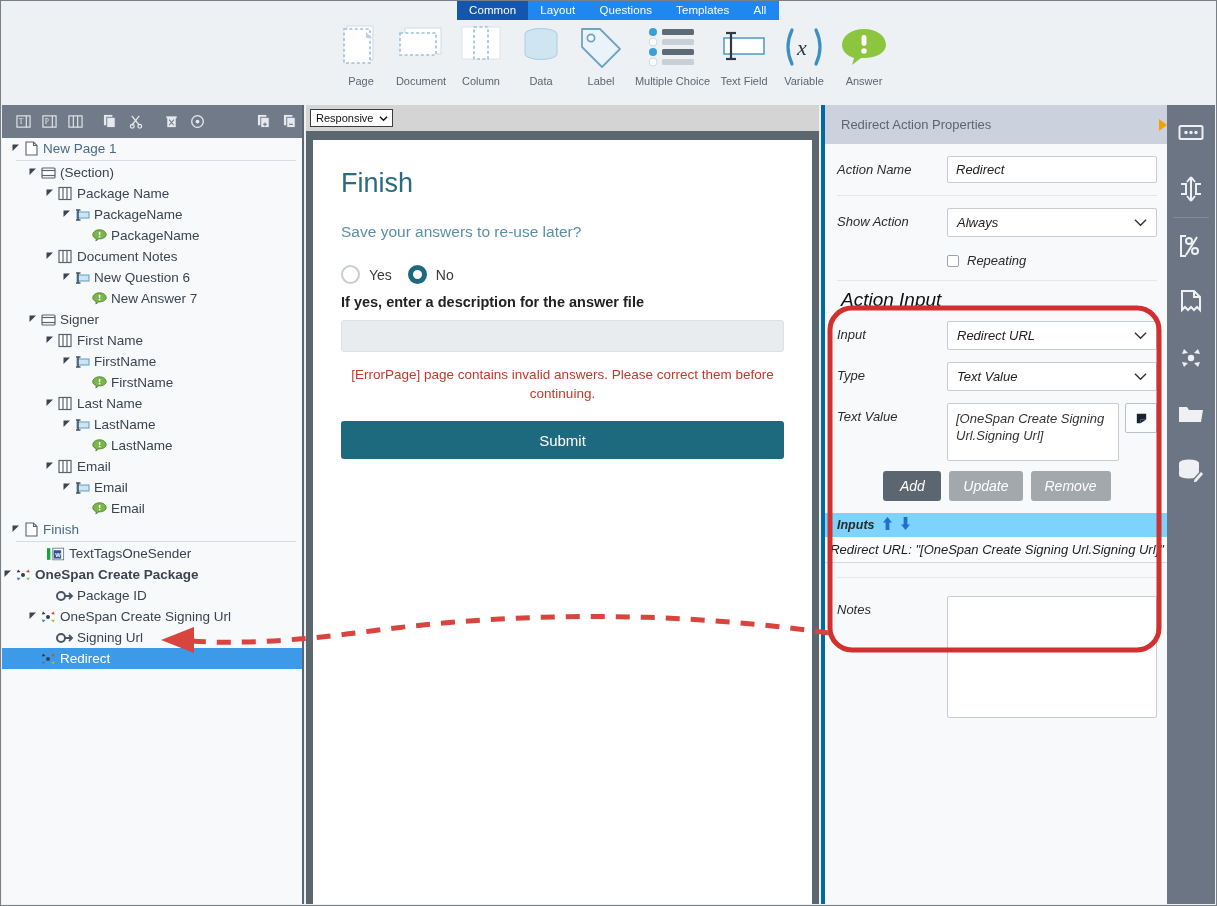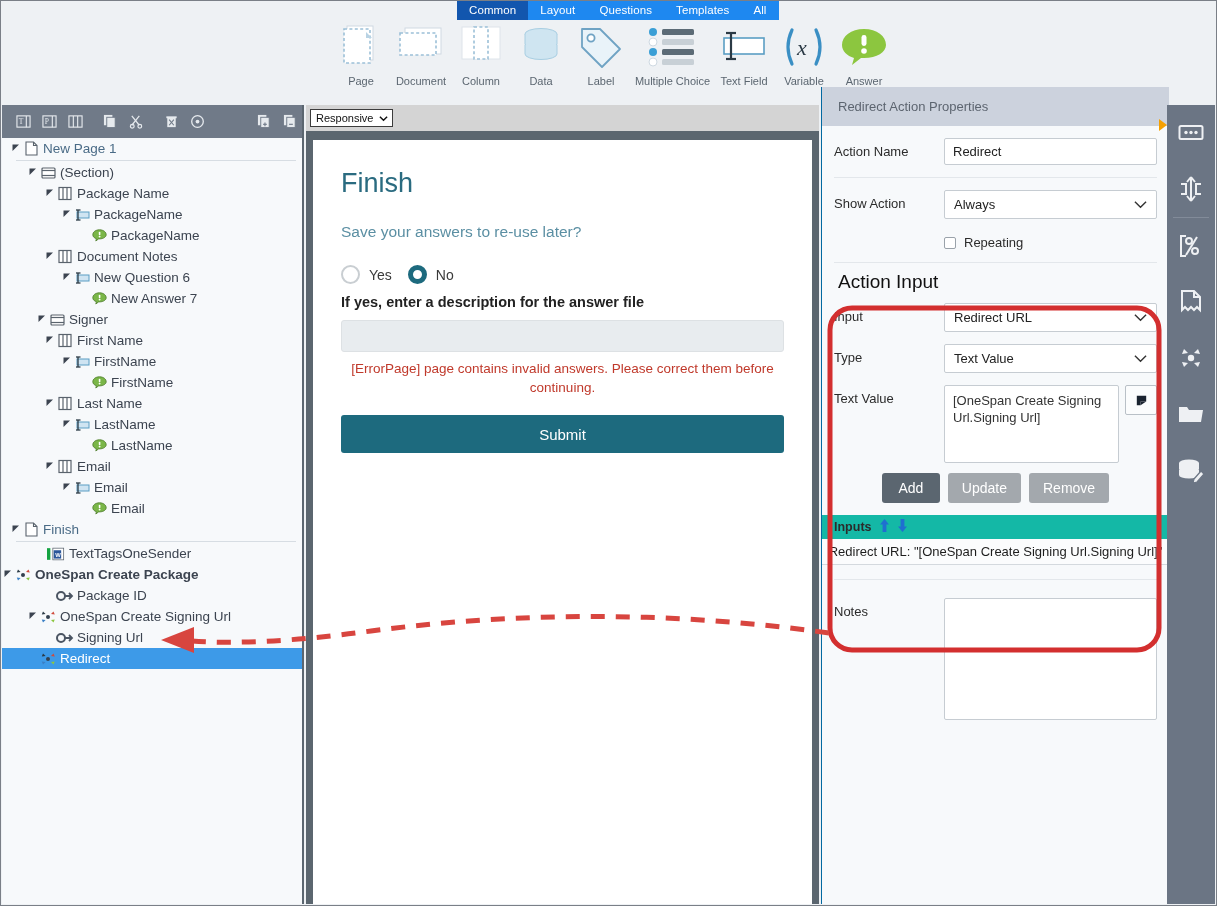--- a/index.html
+++ b/index.html
@@ -50,54 +50,54 @@
                  display:flex; align-items:center; padding:0 4px 0 5px; gap:6px; cursor:default; color:#111; }
   .form-card { position:absolute; left:7px; top:35px; right:7px; bottom:0; background:#ffffff; padding:28px 28px 0 28px; }
   .f-title { font-size:27px; color:#2a6b80; font-weight:400; margin:0 0 24px 0; }
   .f-q { font-size:15.5px; color:#5b8fa3; margin-bottom:24px; }
   .f-radios { display:flex; align-items:center; gap:0px; margin-bottom:10px; }
   .radio { width:19px; height:19px; border-radius:50%; border:2px solid #c9ced2; background:#fff; }
   .radio.on { border:5px solid #1d6a7e; background:#fff; }
   .rtext { font-size:14px; color:#3a3a3a; margin:0 16px 0 9px; }
   .f-sub { font-size:14.5px; color:#222; font-weight:bold; margin-bottom:10px; }
   .f-input { height:32px; background:#e8ecef; border:1px solid #dde1e4; border-radius:3px; }
-  .f-err { color:#c0392b; font-size:13.5px; text-align:center; line-height:19px; margin:7px 6px 0 6px; }
+  .f-err { color:#c0392b; font-size:13.5px; text-align:center; line-height:19px; margin:13px 6px 0 6px; }
   .f-submit { margin-top:18px; height:38px; background:#1d6a7e; color:#fff; border-radius:3px;
               display:flex; align-items:center; justify-content:center; font-size:15px; cursor:default; }
 
   
-  .right-panel { position:absolute; left:820px; top:86px; width:348px; bottom:1px; background:#f7f9fb;
-                 border-left:1px solid #0369a1; }
+  .right-panel { position:absolute; left:820px; top:104px; width:348px; bottom:1px; background:#f7f9fb;
+                 border-left:4px solid #0369a1; }
   .rp-header { height:39px; background:#ccd2dd; display:flex; align-items:center; padding-left:16px;
                font-size:13px; color:#5d6570; }
-  .rp-body { position:absolute; top:39px; left:0; right:0; bottom:0; overflow:hidden; }
+  .rp-body { position:absolute; top:39px; left:0; right:0; bottom:0; overflow:hidden;font-style:italic; }
   .row { display:flex; align-items:flex-start; padding:12px 12px 12px 12px; }
   .row .lbl { width:110px; font-size:13px; color:#2b2b2b; padding-top:6px; }
   .ctl { flex:1; }
   .txtbox { height:27px; border:1px solid #c6ccd2; background:#fff; border-radius:2px;
             display:flex; align-items:center; padding:0 8px; font-size:13px; color:#222; }
   .selbox { height:29px; border:1px solid #c6ccd2; background:#fff; border-radius:2px;
             display:flex; align-items:center; justify-content:space-between; padding:0 9px; font-size:13px; color:#222; }
   .chev { font-size:10px; color:#444; }
   .hr { height:1px; background:#e3e7eb; margin:0 12px; }
   .chk-row { display:flex; align-items:center; padding:4px 12px 12px 122px; }
   .chk { width:12px; height:12px; border:1px solid #9aa2aa; background:#fff; border-radius:2px; }
   .chk-lbl { font-size:13px; color:#2b2b2b; margin-left:8px; }
   .sec-title { font-size:19px; color:#111; padding:8px 0 4px 16px; }
   .ta-wrap { display:flex; gap:6px; align-items:flex-start; }
-  .textarea { flex:1; height:78px; border:1px solid #c6ccd2; background:#fff; border-radius:2px;
+  .textarea { flex:1; height:58px; border:1px solid #c6ccd2; background:#fff; border-radius:2px;
               padding:6px 8px; font-size:13px; color:#333; line-height:17px; position:relative; }
   .flagbtn { width:32px; height:30px; border:1px solid #b9c0c7; background:#fbfcfd; border-radius:2px;
              display:flex; align-items:center; justify-content:center; cursor:default; }
   .btn-row { display:flex; gap:8px; justify-content:center; padding:6px 12px 12px 12px; }
   .btn { height:30px; min-width:58px; border-radius:3px; color:#fff; font-size:14px;
          display:flex; align-items:center; justify-content:center; padding:0 14px; cursor:default; }
   .btn.primary { background:#5b6670; }
   .btn.muted { background:#a3a8ad; }
-  .inputs-head { background:#14b8a6; height:24px; display:flex; align-items:center; padding:0 12px; gap:7px;
+  .inputs-head { background:#7dd3fc; height:24px; display:flex; align-items:center; padding:0 12px; gap:7px;
                  font-size:12.5px; font-weight:bold; color:#2b2b2b; }
   .inputs-row { height:26px; display:flex; align-items:center; justify-content:center;
                 border-bottom:1px solid #d4d9de; font-size:13px; color:#1d1d1d; background:#fbfcfd; }
   .notes-ta { height:122px; border:1px solid #c6ccd2; background:#fff; border-radius:2px; position:relative; }
 
   
   .rail { position:absolute; right:1px; top:104px; width:48px; bottom:1px; background:#6b7584; }
   .rail-item { height:56px; display:flex; align-items:center; justify-content:center; cursor:default; }
   .rail-sep { height:1px; background:#828b99; margin:0 6px; }
   .rail-caret { position:absolute; left:-8px; top:14px; width:0; height:0;
@@ -391,21 +391,21 @@
           <span class="tarrow empty">&nbsp;</span>
           <span class="ticon">
             <svg width="15" height="13" viewBox="0 0 15 13">
               <path d="M7.5 0.8 C3.6 0.8 0.8 3 0.8 5.8 C0.8 7.6 2.3 9.1 4.4 9.7 L3.8 12 L6.6 9.9 C6.9 9.95 7.2 9.9 7.5 9.9 C11.4 9.9 14.2 7.9 14.2 5.8 C14.2 3 11.4 0.8 7.5 0.8 Z" fill="#7ab648" stroke="#4b7a2a" stroke-width="0.8"></path>
               <rect x="6.8" y="2.7" width="1.6" height="3.6" rx="0.8" fill="#ffffff"></rect>
               <circle cx="7.6" cy="7.6" r="0.95" fill="#ffffff"></circle>
             </svg>
           </span>
           <span class="tlabel">New Answer 7</span>
         </div>
-        <div class="tnode" style="padding-left: 34px;">
+        <div class="tnode" style="padding-left: 25px;">
           <span class="tarrow" style="transform: rotate(0deg);"><svg width="8" height="8" viewBox="0 0 8 8">
               <path d="M0.5 0.5 L7 0.5 L0.5 7 Z" fill="#3c4450"></path>
             </svg></span>
           <span class="ticon">
             <svg width="15" height="14" viewBox="0 0 15 14">
               <rect x="1" y="2" width="13" height="10" rx="1" fill="#ffffff" stroke="#5a636d" stroke-width="1.2"></rect>
               <line x1="1" y1="4.5" x2="14" y2="4.5" stroke="#5a636d" stroke-width="1.2"></line>
               <line x1="1" y1="9.5" x2="14" y2="9.5" stroke="#5a636d" stroke-width="1.2"></line>
             </svg>
           </span>

